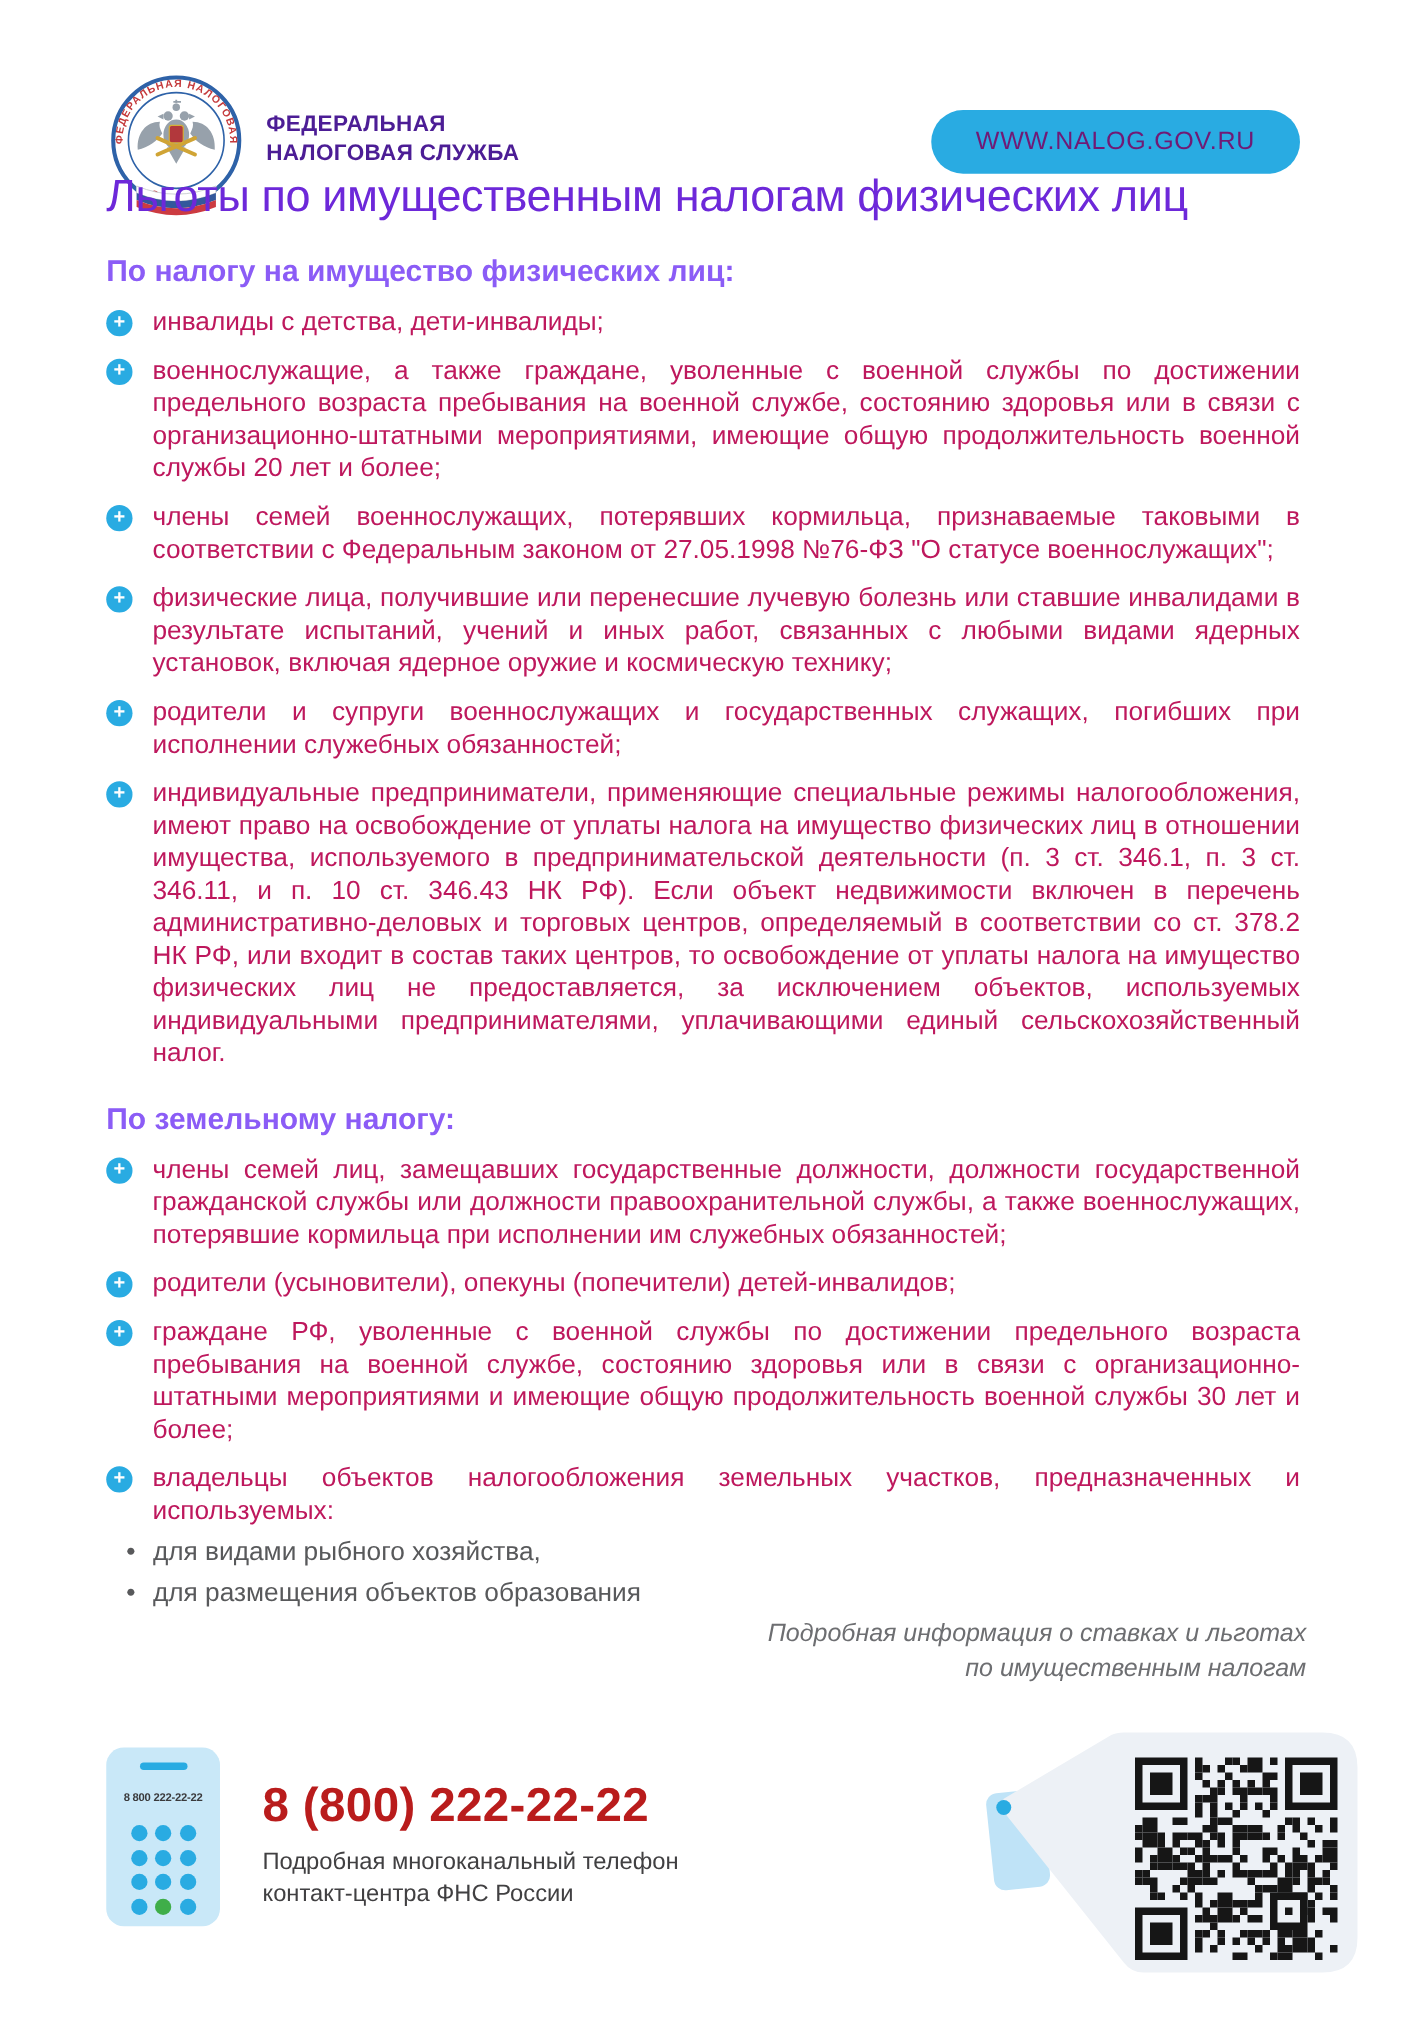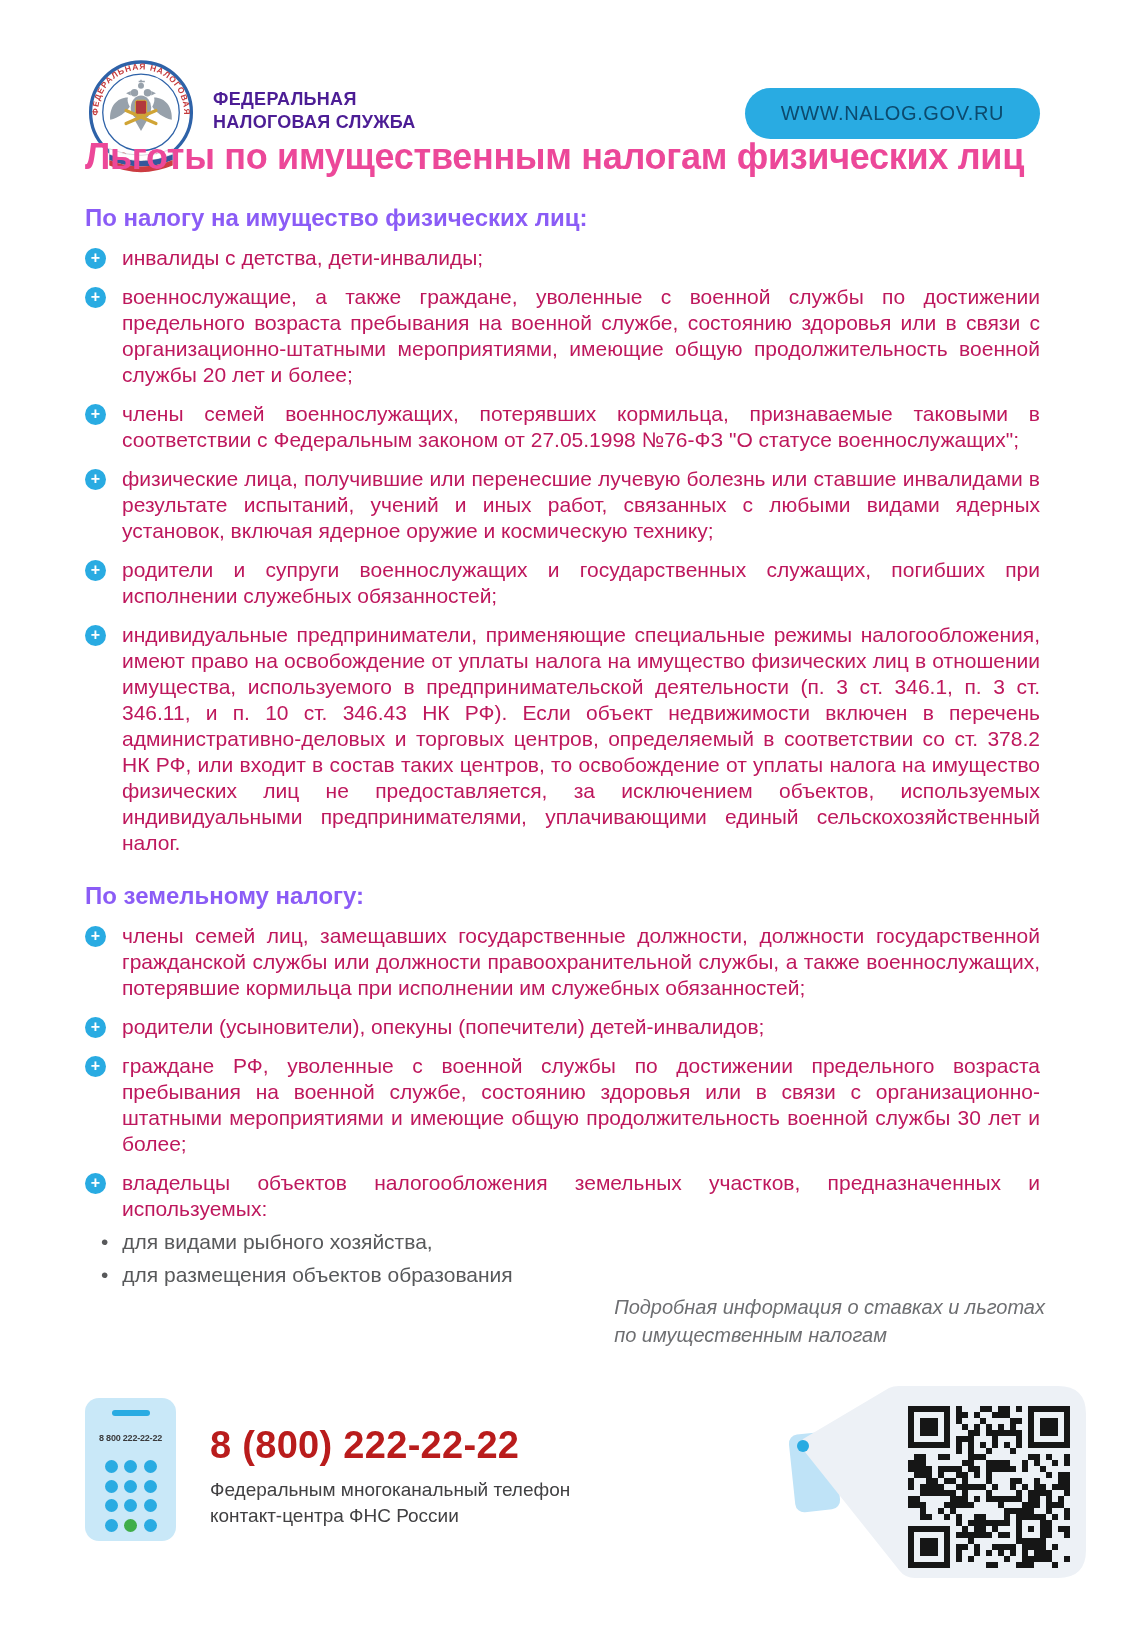--- a/index.html
+++ b/index.html
@@ -9,40 +9,40 @@
     font-family:"Liberation Sans", sans-serif; color:#58595B; overflow:hidden;
   }
   .content { padding:0 85px; }
 
   
   .header { display:flex; justify-content:space-between; align-items:flex-start; padding-top:58px; height:122px; }
   .brand { display:flex; align-items:flex-start; gap:16px; }
   .emblem svg { width:112px; height:120px; display:block; }
   .brand-name { margin-top:30px; font-weight:bold; font-size:18px; line-height:1.28; color:#4c1d95; letter-spacing:.3px; }
   .pill {
-    margin-top:30px; background:#29ABE2; color:#0c4a6e; border:none; cursor:pointer;
+    margin-top:30px; background:#29ABE2; color:#701a75; border:none; cursor:pointer;
     border-radius:26px; padding:14px 36px; font-size:20px; letter-spacing:.6px;
     font-family:"Liberation Sans", sans-serif;
   }
 
   
-  .title { margin:14px 0 0; font-size:36px; font-weight:bold; color:#ec4899; letter-spacing:-.3px; }
+  .title { margin:14px 0 0; font-size:36px; font-weight:normal; color:#6d28d9; letter-spacing:-.3px; }
   .section-heading { margin:26px 0 8px; font-size:24px; font-weight:bold; color:#8b5cf6; }
   .bullet { display:flex; gap:16px; margin-top:13px; }
   .b-icon {
     flex:0 0 auto; width:21px; height:21px; margin-top:3px; border-radius:50%;
     background:#29ABE2; color:#fff; font-size:16px; font-weight:bold;
     line-height:20px; text-align:center;
   }
   .b-text { margin:0; font-size:21px; line-height:26px; color:#be185d; text-align:justify; }
   .subitem { display:flex; gap:14px; margin-top:7px; padding-left:16px; font-size:21px; line-height:26px; color:#58595B; }
   .subdot { color:#58595B; }
 
   
-  .note { position:absolute; right:80px; top:1293px; text-align:left; font-style:italic; font-size:20px; line-height:1.4; color:#6D6E71; }
+  .note { position:absolute; right:80px; top:1293px; text-align:right; font-style:italic; font-size:20px; line-height:1.4; color:#6D6E71; }
 
   
   .footer { position:absolute; left:85px; top:1398px; display:flex; align-items:flex-start; gap:34px; }
   .phone-illustration { position:relative; width:91px; height:143px; background:#C9E8F8; border-radius:14px; }
   .p-speaker { position:absolute; top:12px; left:50%; transform:translateX(-50%); width:38px; height:6px; border-radius:3px; background:#29ABE2; }
   .p-label { position:absolute; top:35px; width:100%; text-align:center; font-size:9px; font-weight:bold; color:#3a3a3c; white-space:nowrap; letter-spacing:-.2px; }
   .p-keys { position:absolute; top:62px; left:50%; transform:translateX(-50%); display:grid; grid-template-columns:repeat(3,13px); gap:6.5px; }
   .key { width:13px; height:13px; border-radius:50%; background:#29ABE2; }
   .key.green { background:#3FAE49; }
   .phone-info { padding-top:26px; }
@@ -179,21 +179,21 @@
           <span class="key"></span>
           <span class="key"></span>
         <span class="key"></span>
           <span class="key green"></span>
           <span class="key"></span>
       </div>
     </div>
     <div class="phone-info">
       <div class="ph-number">8 (800) 222-22-22</div>
       <div class="ph-desc">
-        <div>Федеральным многоканальный телефон</div>
+        <div>Подробная многоканальный телефон</div>
         <div>контакт-центра ФНС России</div>
       </div>
     </div>
   </div>
 
   <div class="qr-scene">
     <svg viewBox="0 0 340 205" width="340" height="205" xmlns="http://www.w3.org/2000/svg">
       <rect x="37" y="58" width="45" height="78" rx="9" fill="#BFE3F7" transform="rotate(-6 59 97)"></rect>
       <path d="M48,64 L134,13 Q138,11 144,11 L303,11 Q331,11 331,39 L331,175 Q331,203 303,203 L160,203 Q150,203 144,195 L50,77 Q44,70 48,64 Z" fill="#EDF1F6"></path>
       <circle cx="48" cy="71" r="6" fill="#29ABE2"></circle>

